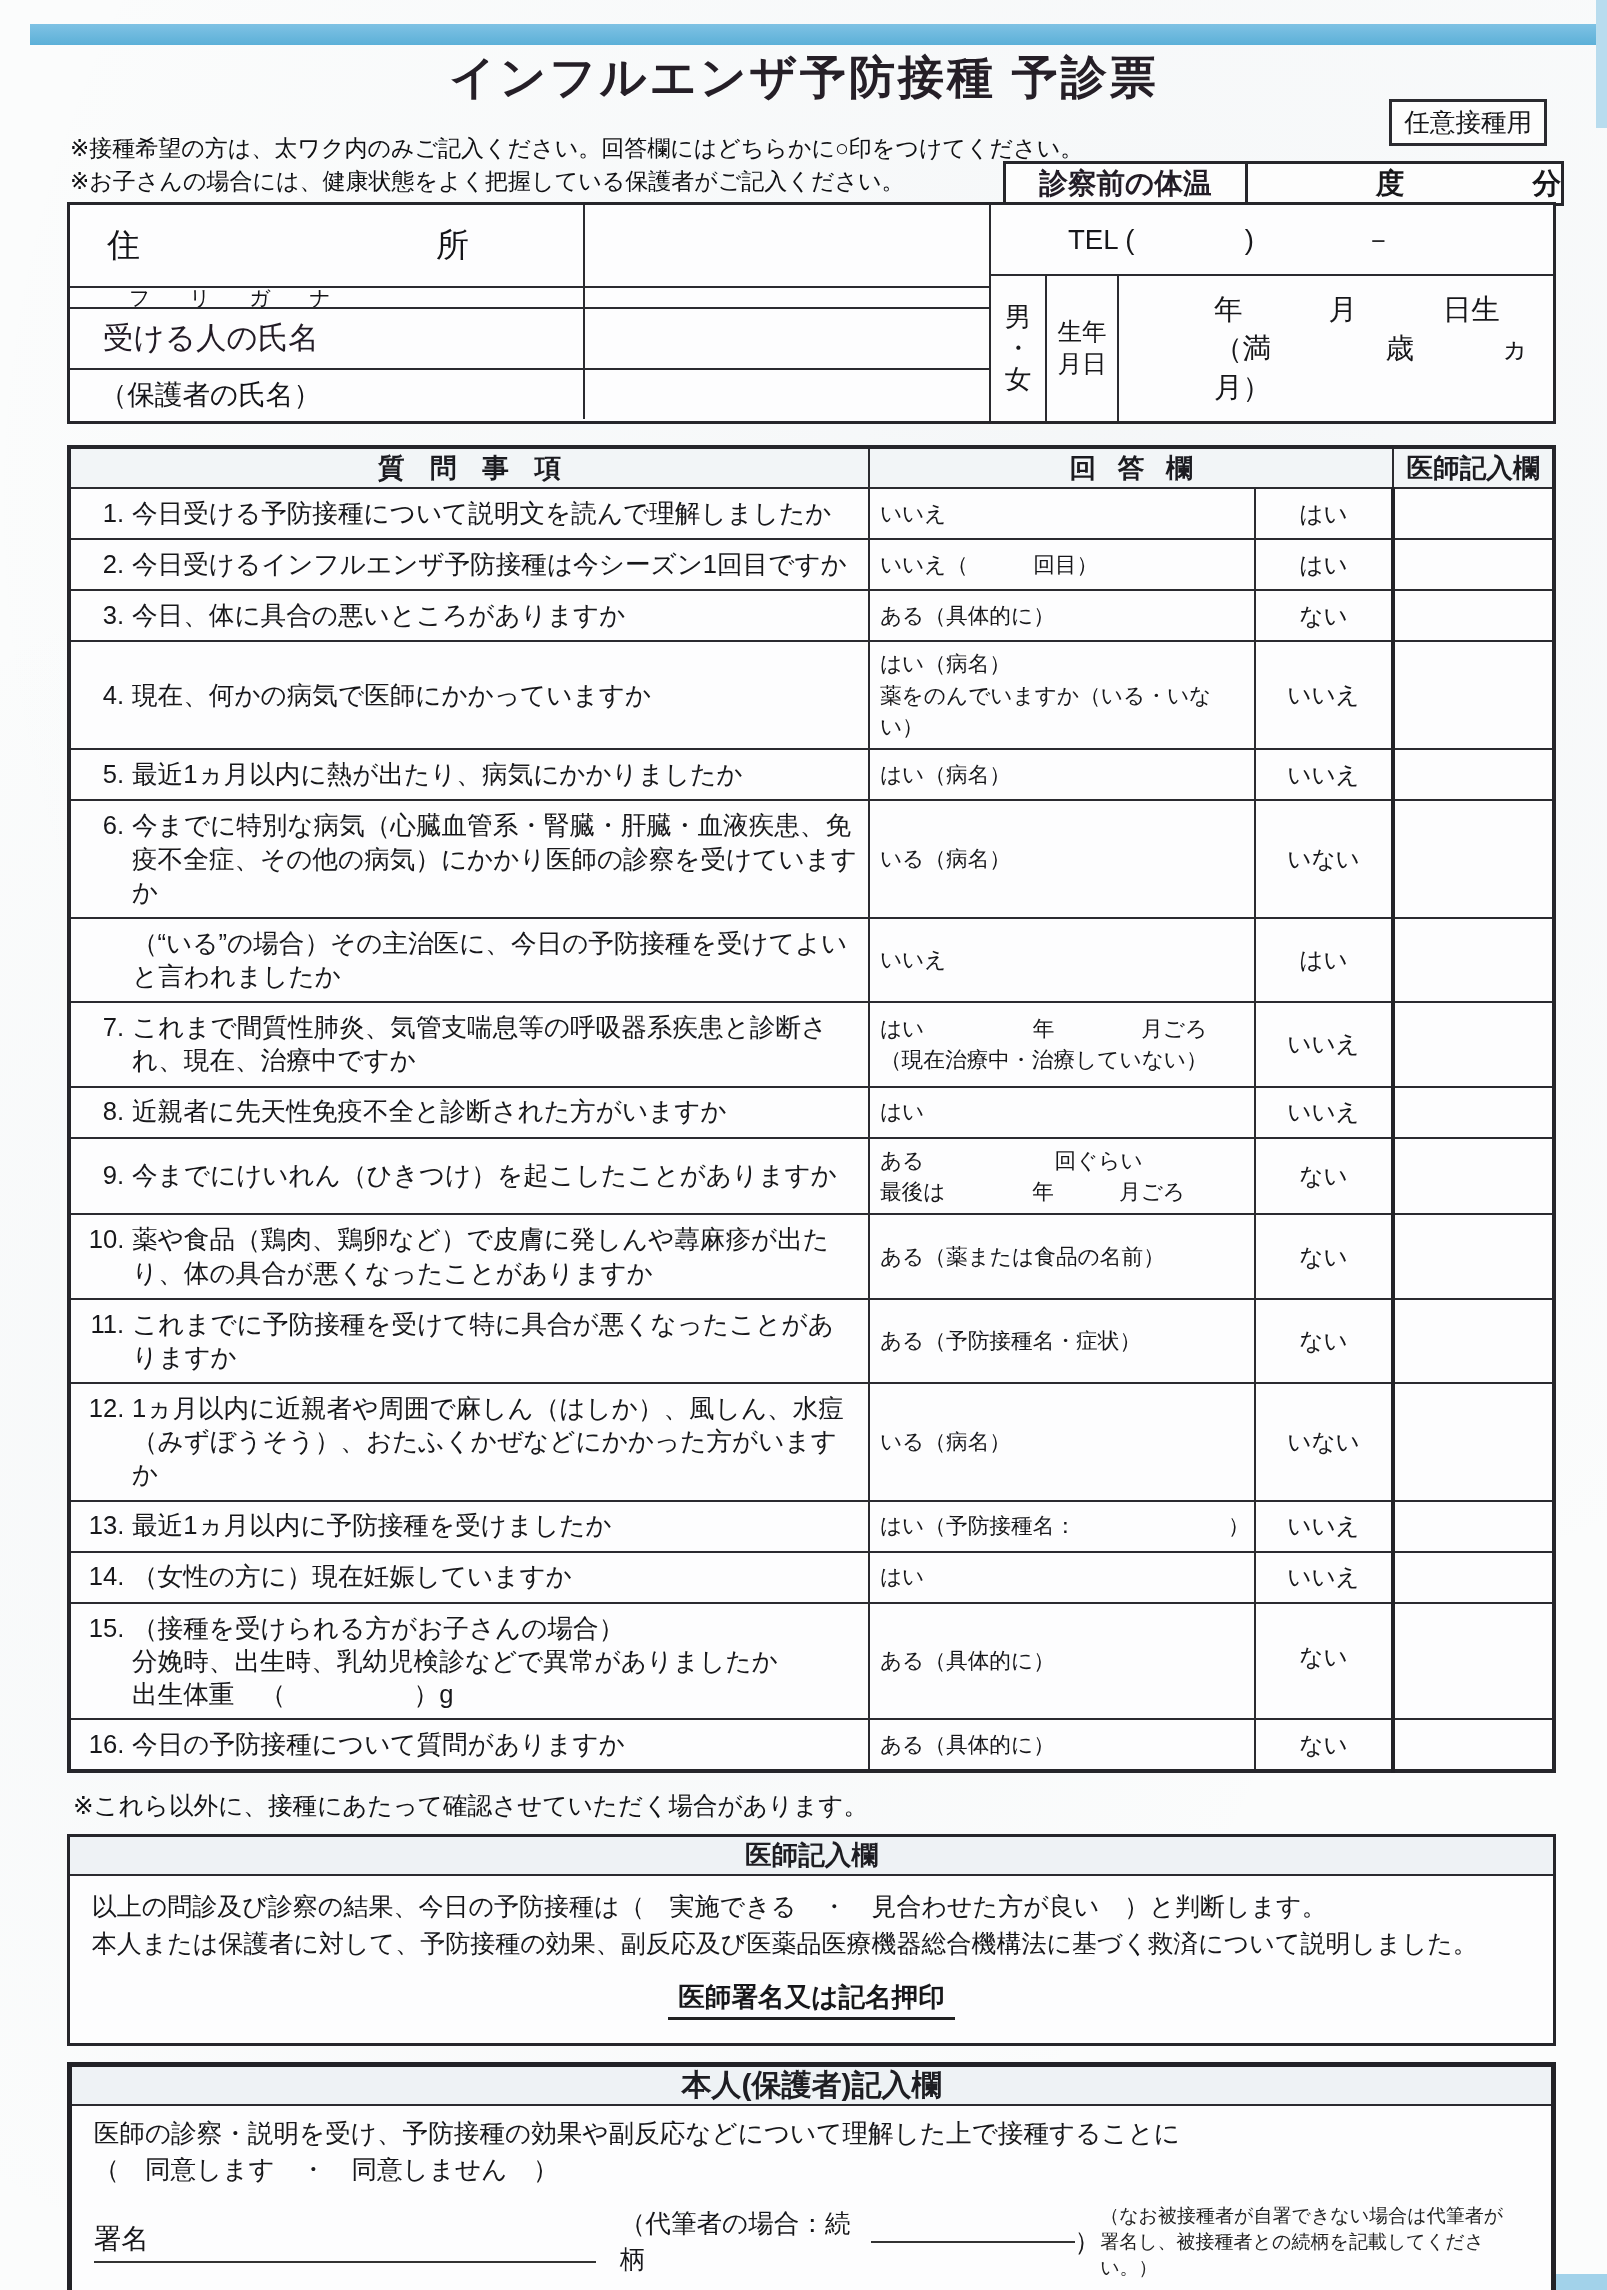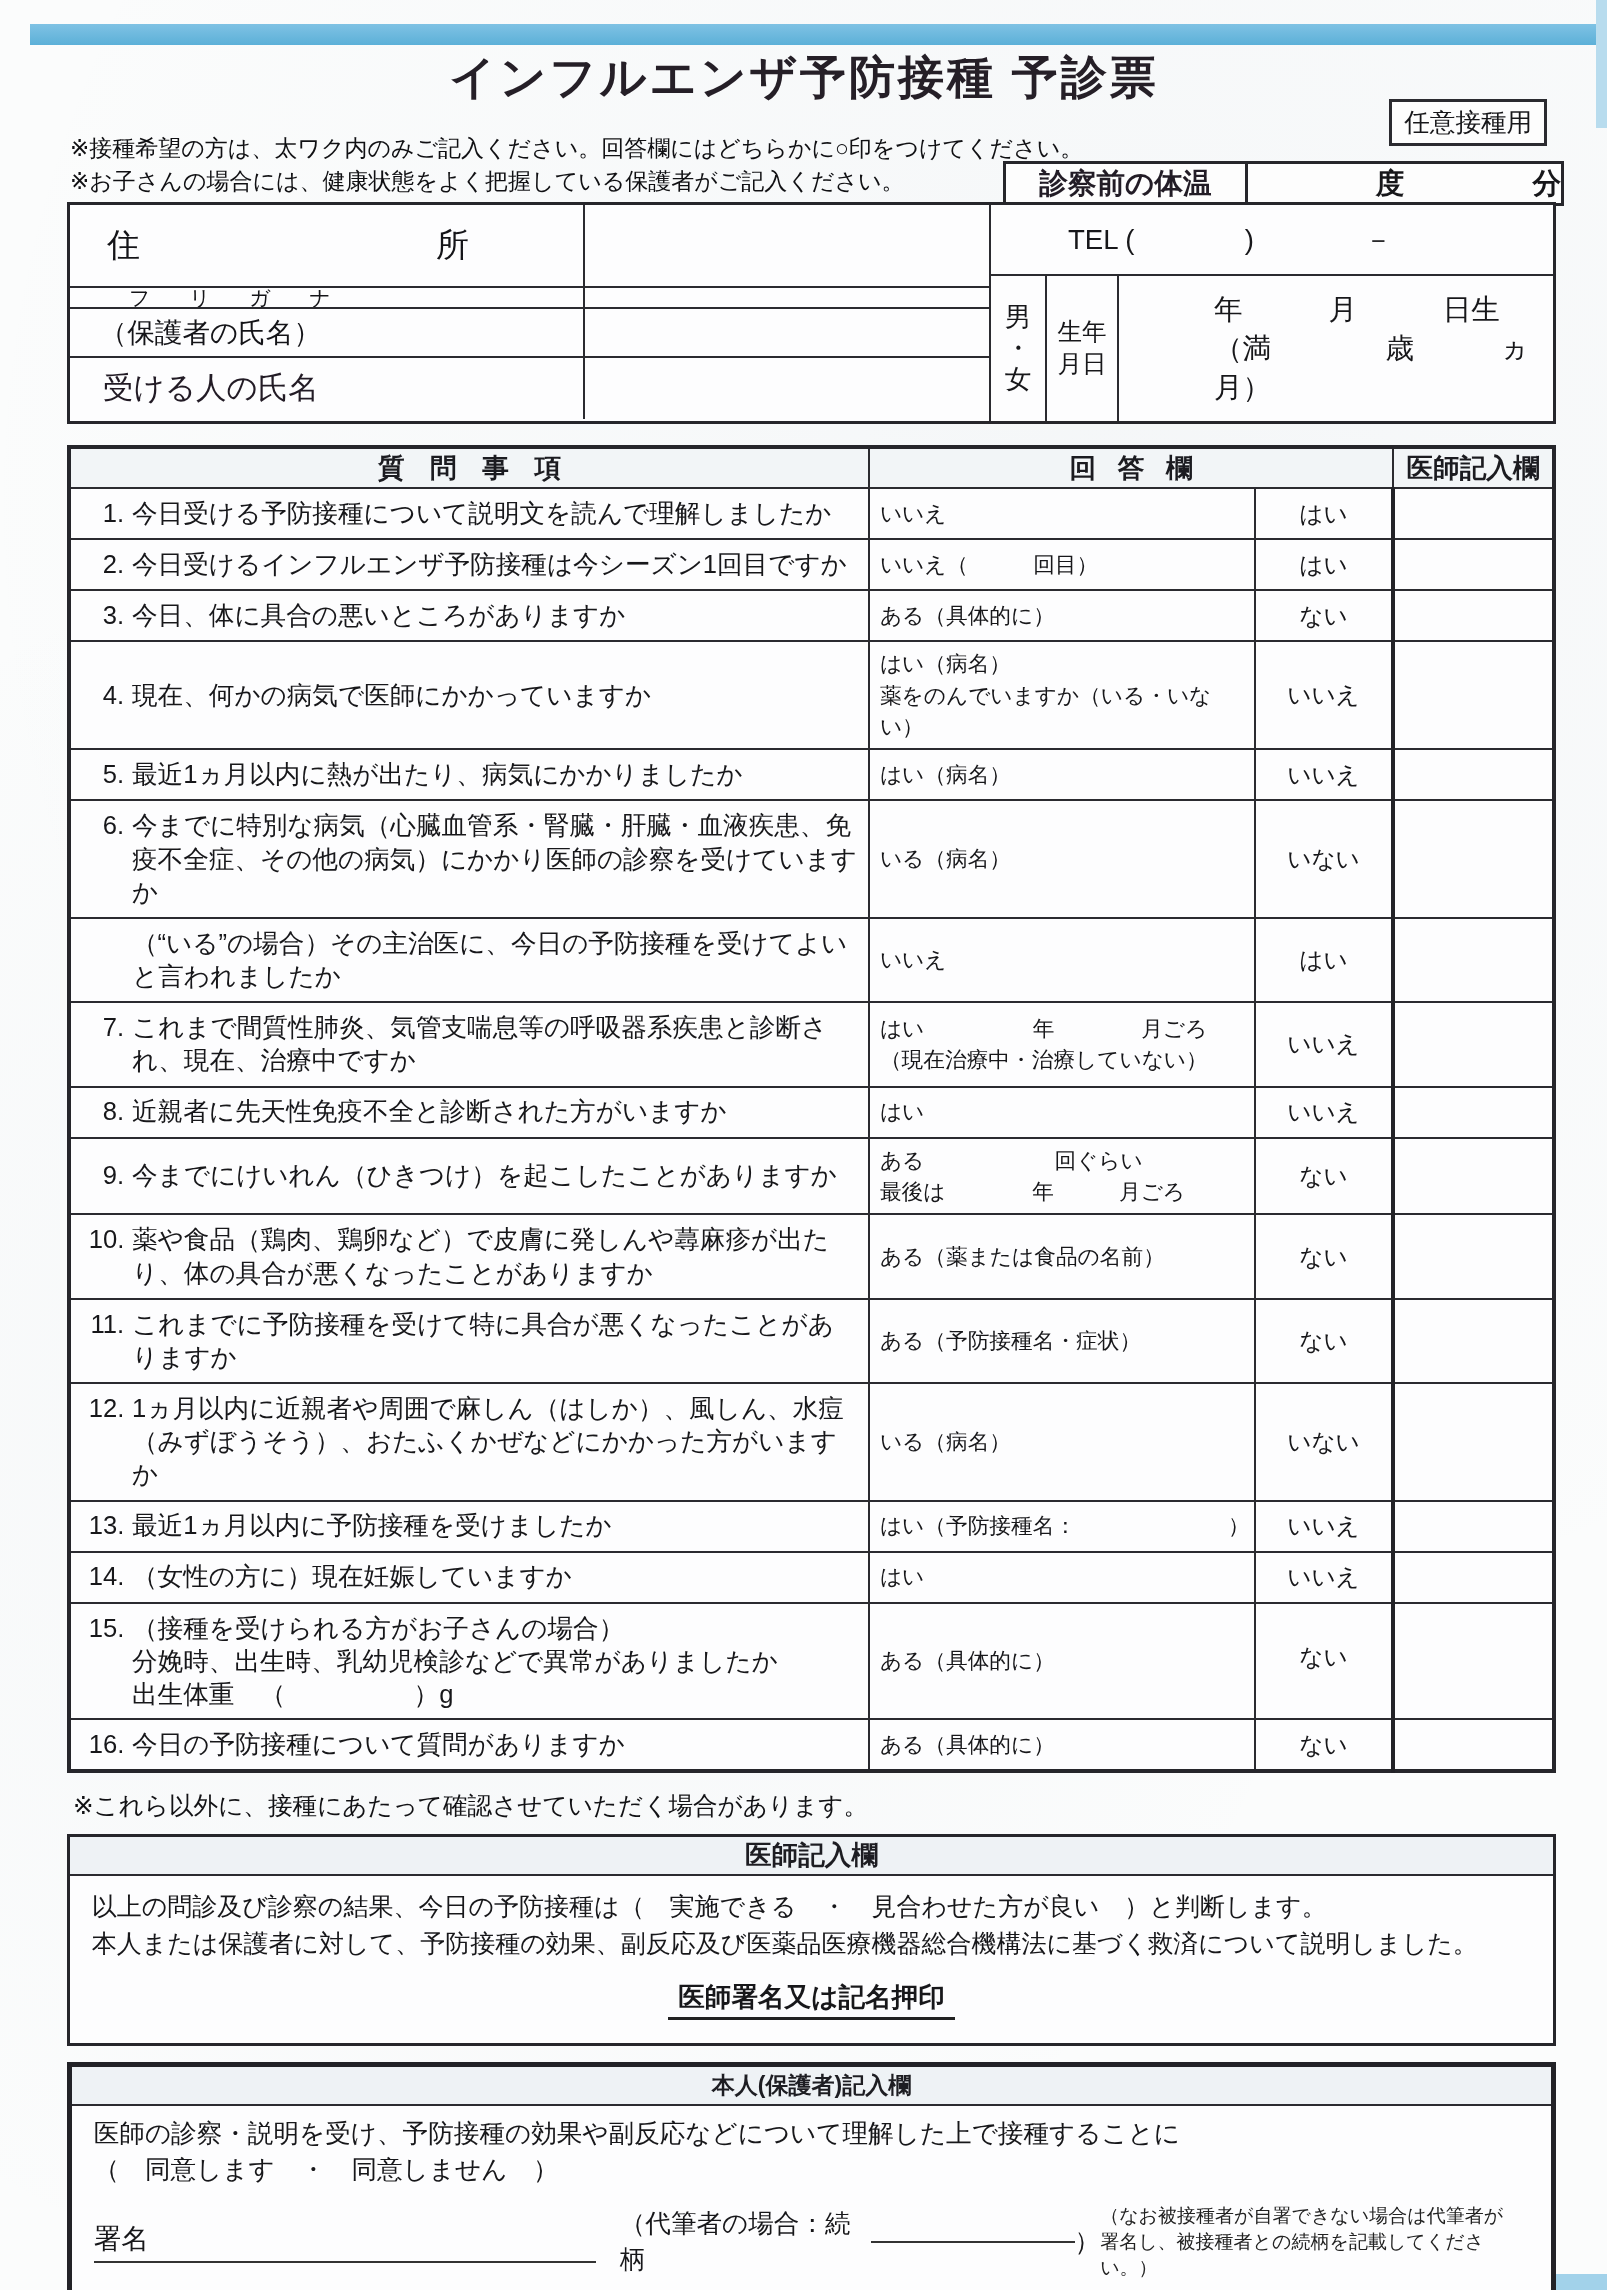--- a/index.html
+++ b/index.html
@@ -79,21 +79,21 @@
 
   .docbox{ border:3px solid #26262b; background:#fdfdfe; }
   .sec-head{ height:39px; border-bottom:2px solid #2b2b30; background:#eef2f5;
     display:flex; align-items:center; justify-content:center; font-size:26.6px; font-weight:bold; color:#1d1d22; }
   .doc-body{ padding:11.8px 15.8px 5.9px 21.7px; font-size:25px; line-height:1.5; }
   .doc-sign-row{ text-align:center; margin:9.9px 0 23.6px; }
   .doc-sign{ display:inline-block; font-size:26.6px; font-weight:bold; border-bottom:3px solid #222;
     padding:0 9.9px 2px; }
 
   .consent{ border:5.9px solid #222227; background:#fdfdfe; margin-top:15.8px; }
-  .consent .sec-head{ font-size:23px; }
+  .consent .sec-head{ font-size:30px; }
   .consent-body{ padding:9.9px 17.7px 15.8px 21.7px; font-size:25.6px; line-height:1.4; }
   .sign-row{ display:flex; align-items:center; margin-top:15.8px; }
   .sign-label-wrap{ width:512px; border-bottom:2px solid #333; display:flex; align-items:flex-end;
     font-size:27.6px; padding-bottom:2px; }
   .proxy{ font-size:25.6px; margin-left:23.6px; }
   .proxy-line{ display:inline-block; width:207px; border-bottom:2px solid #333; }
   .proxy-note{ margin-left:auto; font-size:19px; line-height:1.35; white-space:pre-line; color:#222; }
 </style>
 </head>
 <body>
@@ -122,26 +122,26 @@
   <div class="info">
     <div class="info-left">
       <div class="ir r-addr">
         <div class="ilabel lbl-addr">住所</div>
         <div class="iblank"></div>
       </div>
       <div class="ir r-furi">
         <div class="ilabel lbl-furi">フリガナ</div>
         <div class="iblank"></div>
       </div>
+      <div class="ir r-name">
+        <div class="ilabel lbl-name">受ける人の氏名</div>
+        <div class="iblank"></div>
+      </div>
       <div class="ir r-guard">
         <div class="ilabel lbl-guard">（保護者の氏名）</div>
-        <div class="iblank"></div>
-      </div>
-      <div class="ir r-name">
-        <div class="ilabel lbl-name">受ける人の氏名</div>
         <div class="iblank"></div>
       </div>
     </div>
     <div class="info-right">
       <div class="tel-row">TEL (　　　　)　　　　－</div>
       <div class="birth-area">
         <div class="sex-col">男
 ・
 女</div>
         <div class="bd-col">生年

